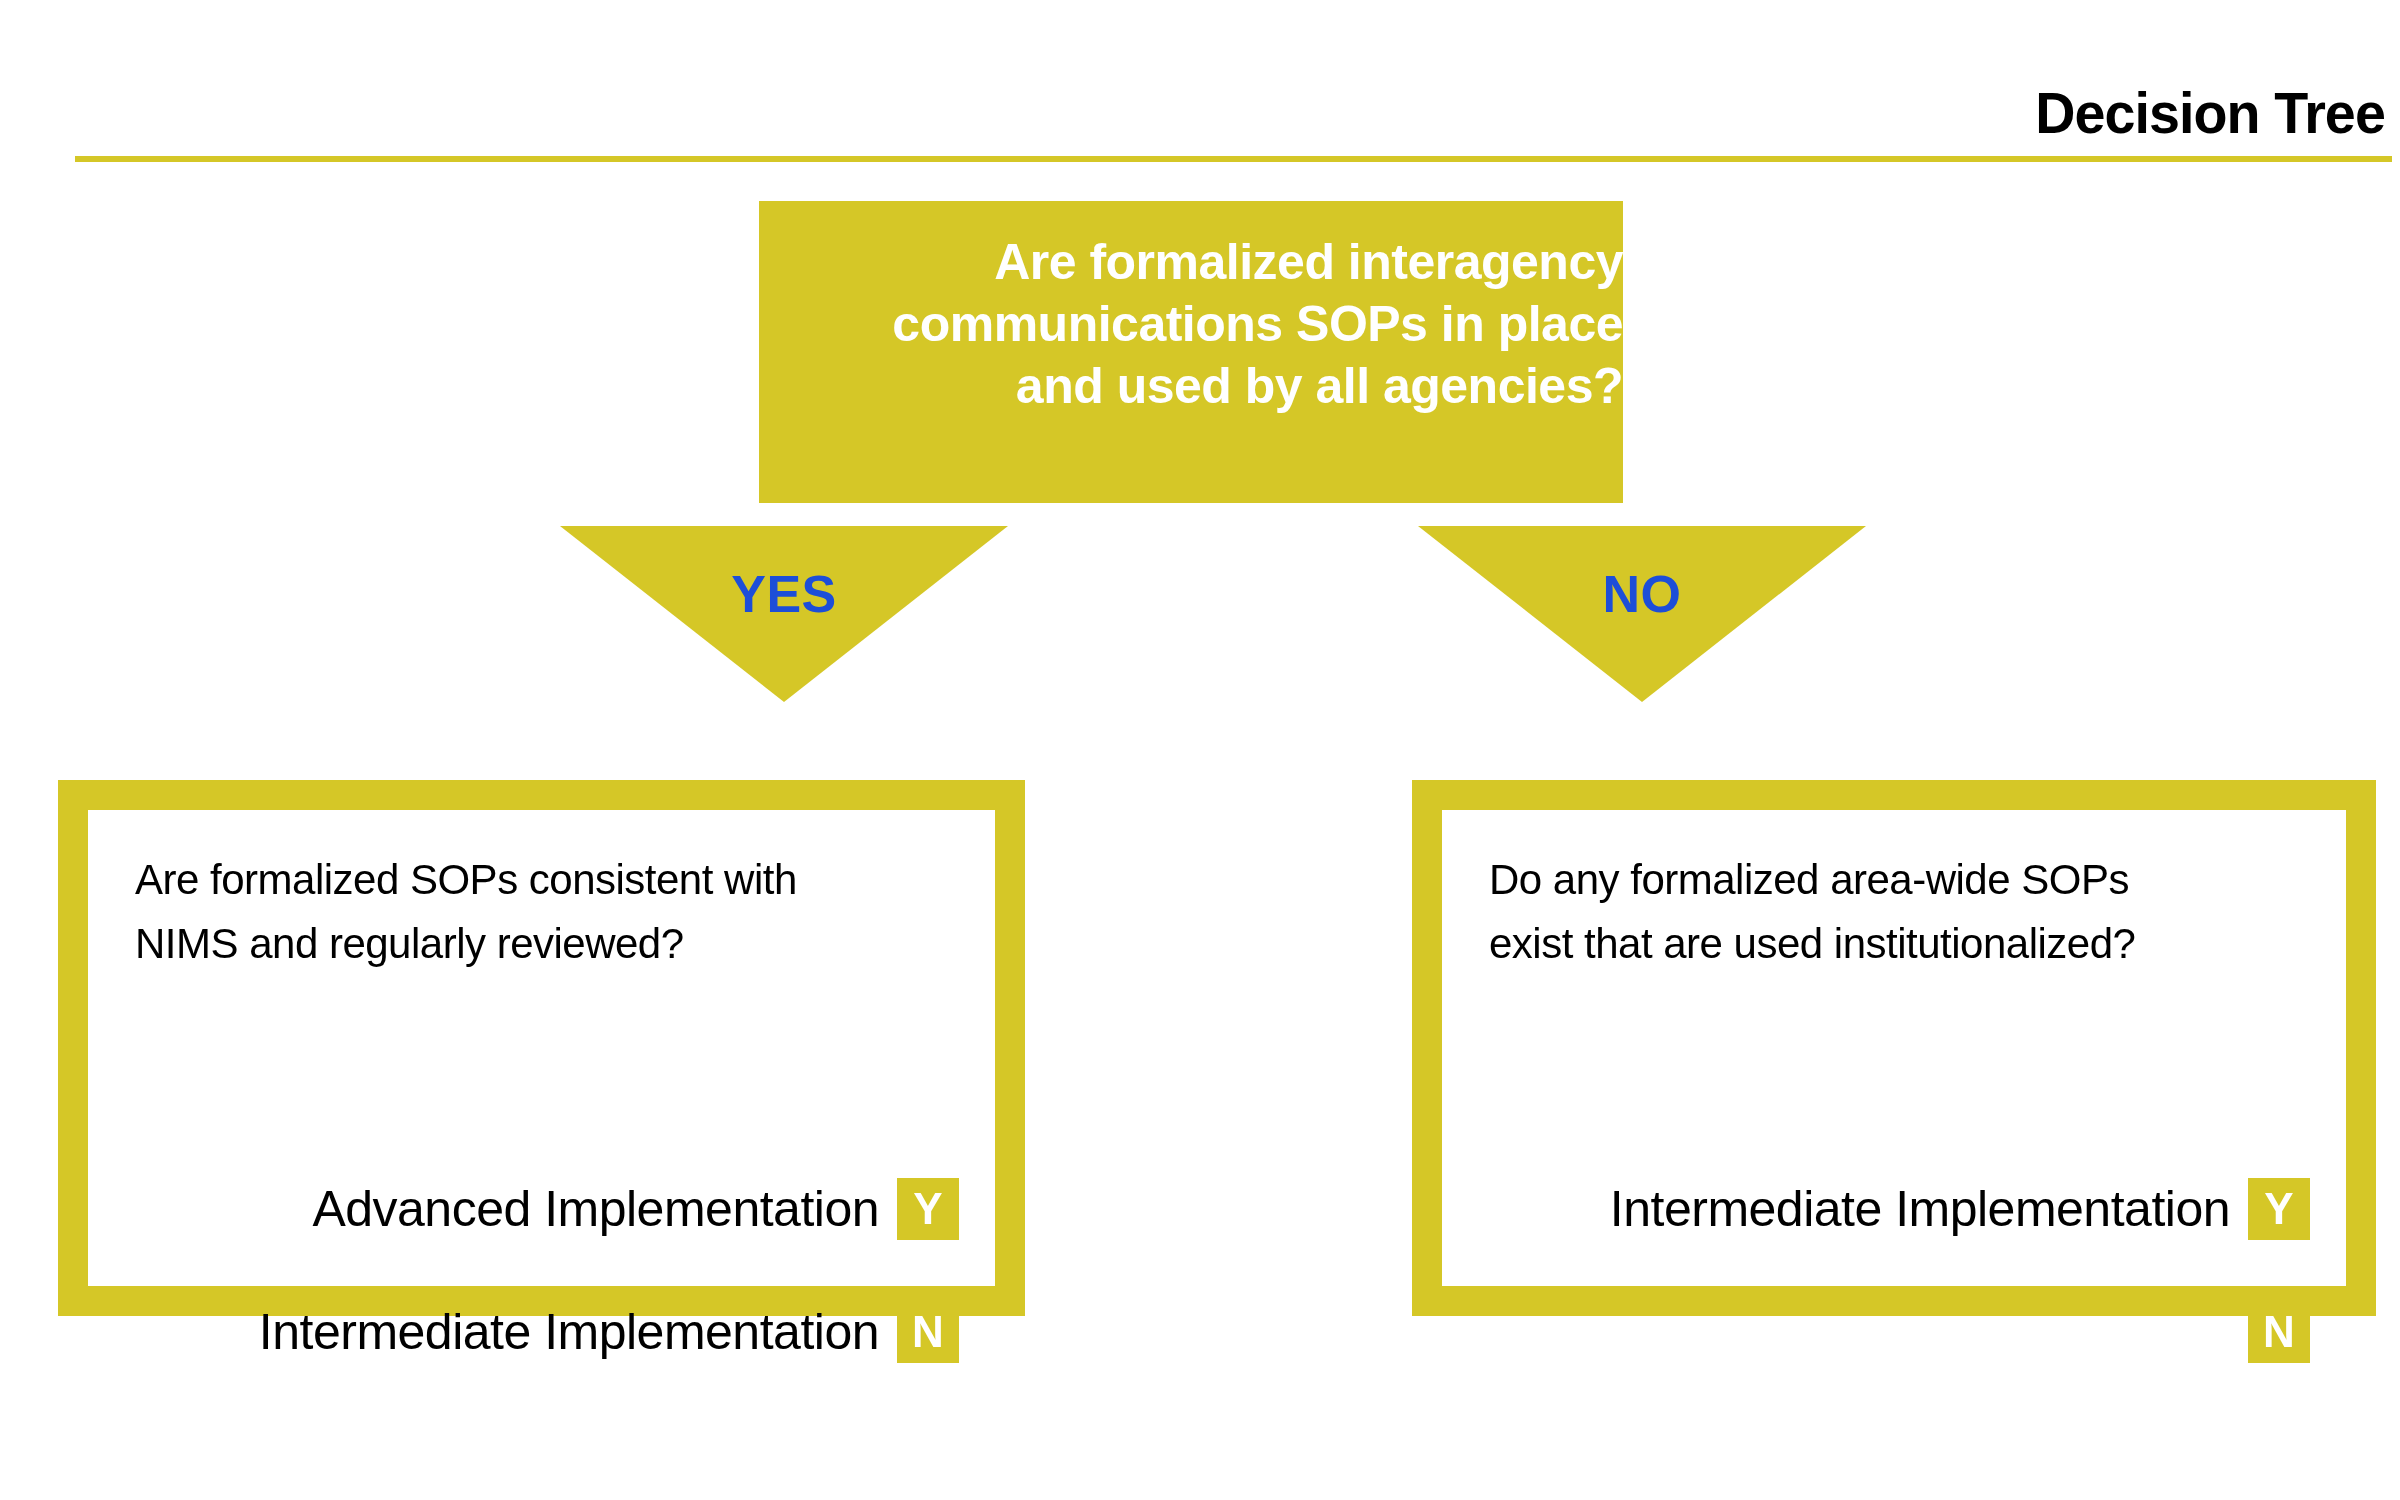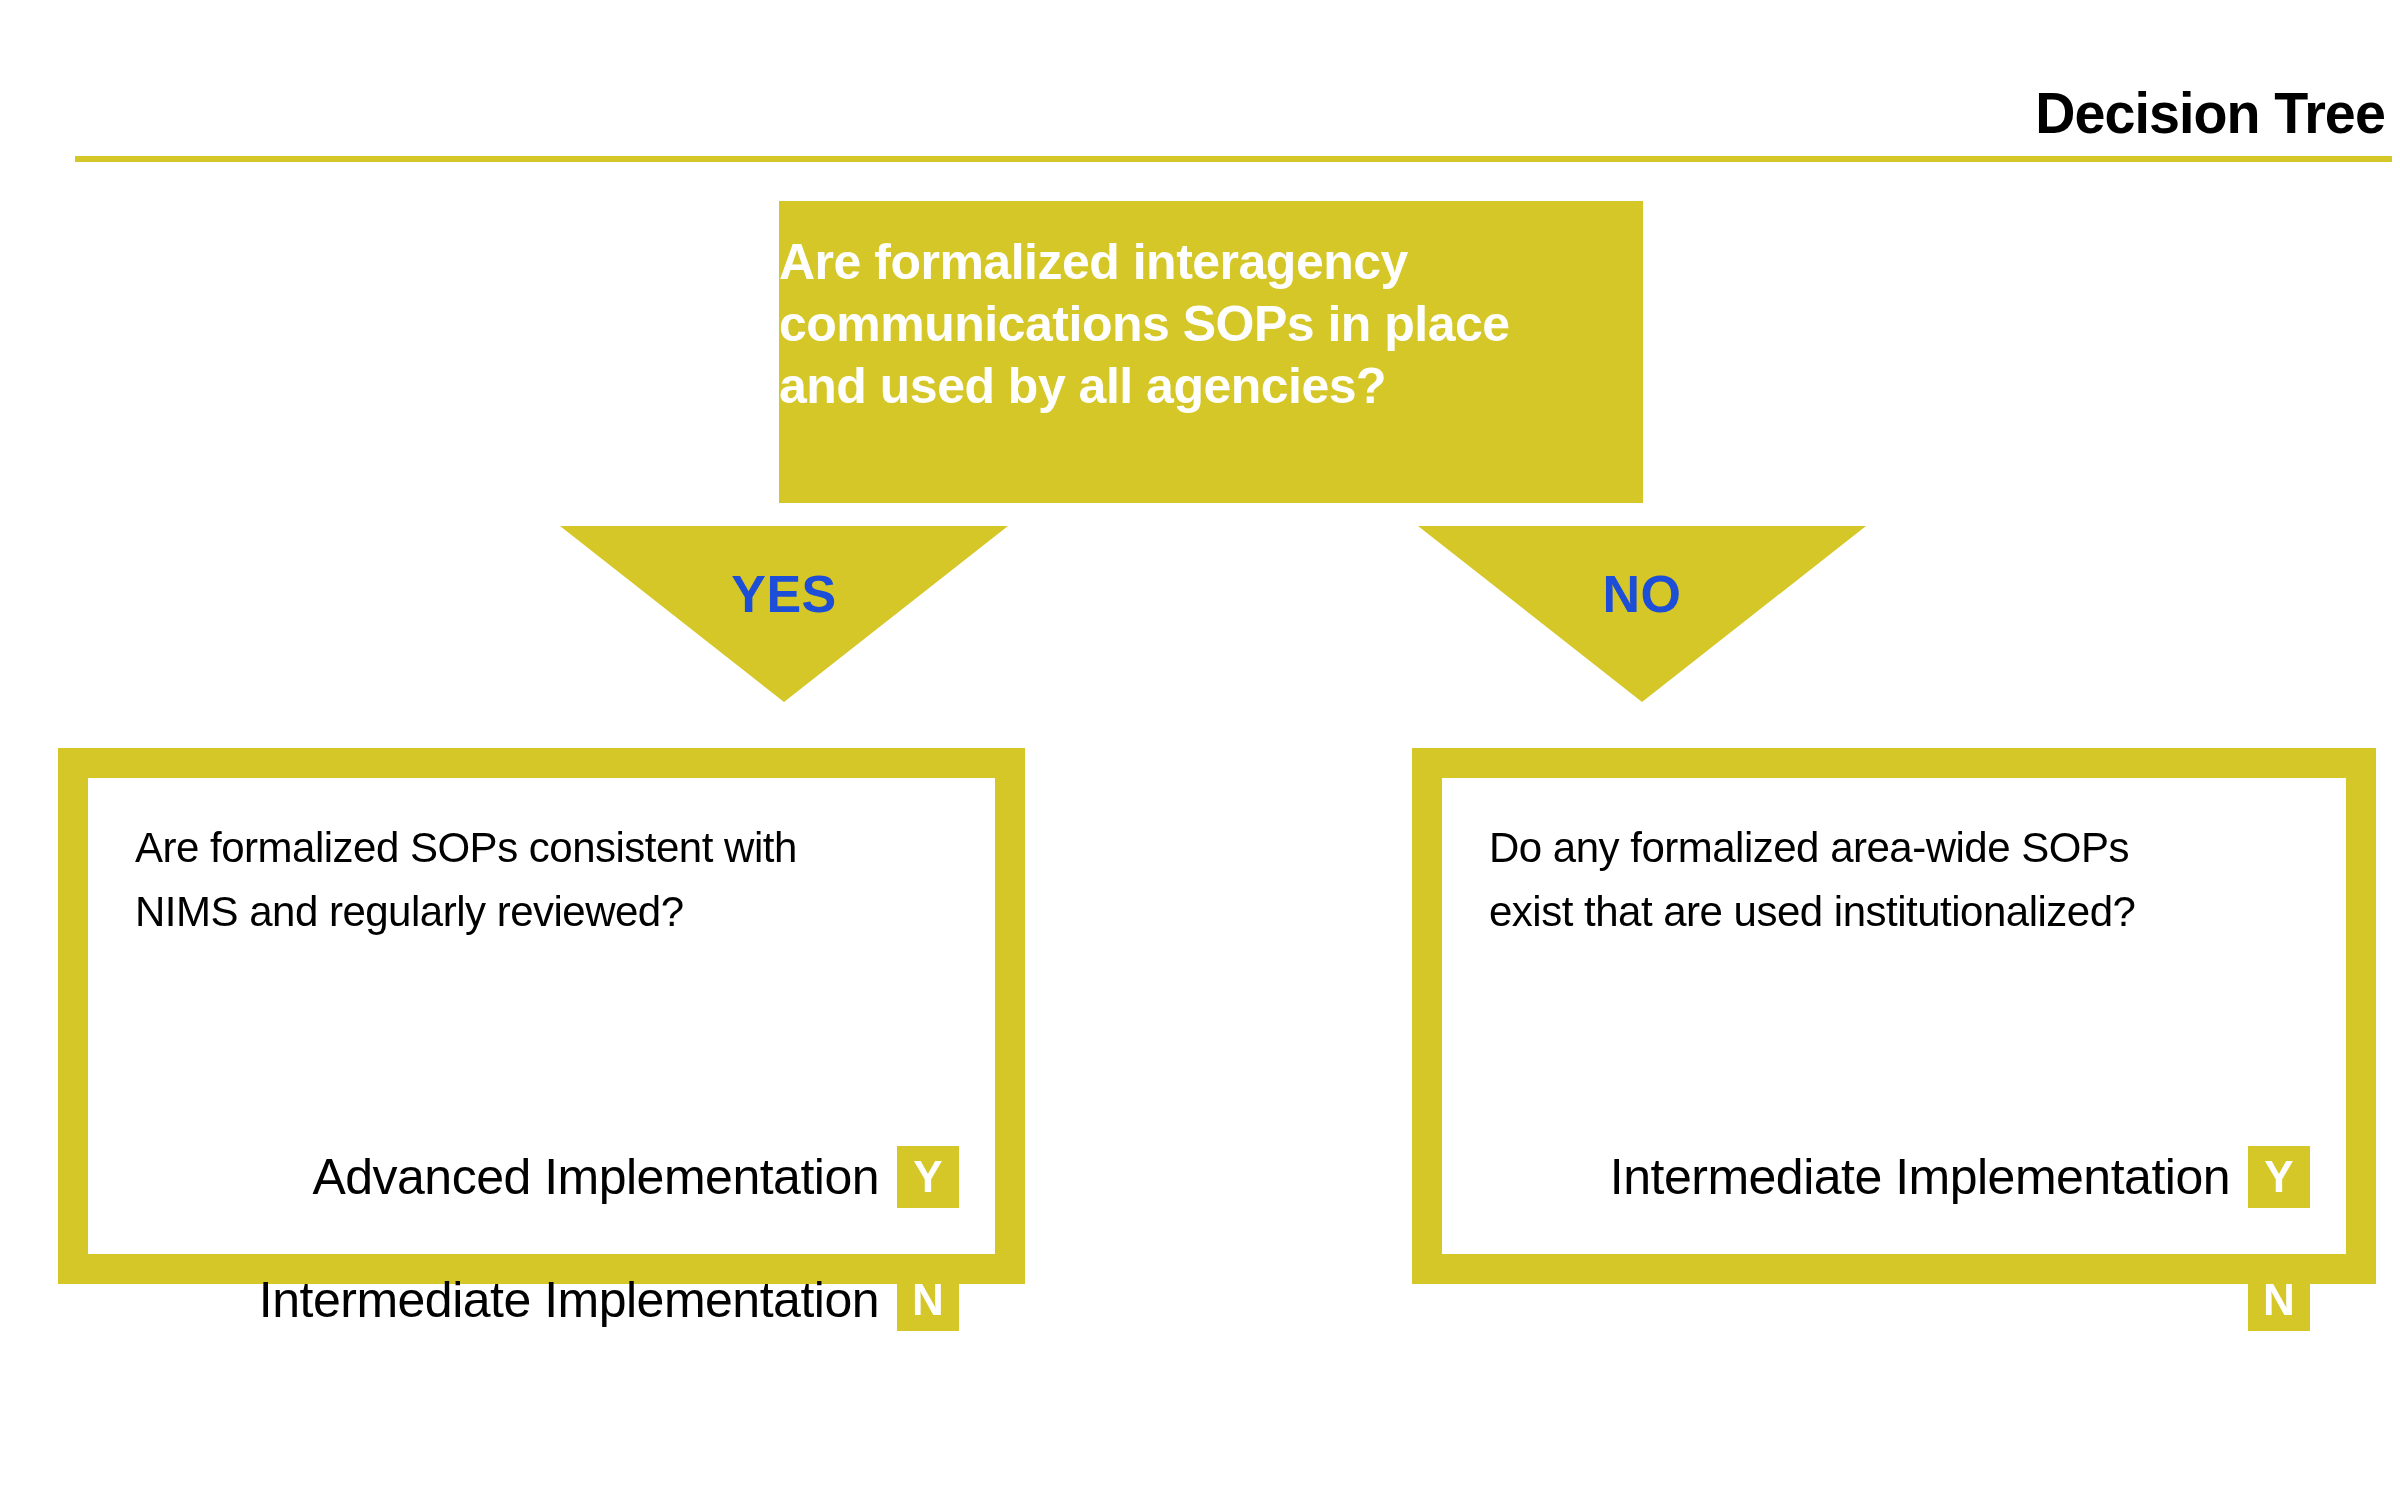--- a/index.html
+++ b/index.html
@@ -22,23 +22,23 @@
     letter-spacing: -1px; line-height: 1;
     display: inline-block; transform: scaleX(0.96);
   }
   .title-rule {
     left: 75px; top: 156px; width: 2317px; height: 6px;
     background: #d5c727;
   }
 
   
   .root-box {
-    left: 779px; top: 201px; width: 864px; height: 302px;
+    left: 759px; top: 201px; width: 864px; height: 302px;
     background: #d5c727;
-    text-align: left;
+    text-align: right;
   }
   .root-box .q {
     padding-top: 30px;
     font-size: 50px; font-weight: 700; color: #ffffff;
     line-height: 62px; letter-spacing: -0.5px;
     white-space: pre-line;
   }
 
   
   .branch { width: 448px; height: 176px; }
@@ -53,21 +53,21 @@
   }
   .tri-label {
     position: absolute; left: 0; top: 42px; width: 448px;
     text-align: center;
     font-size: 52px; font-weight: 700; color: #1d4ed8;
     line-height: 1; letter-spacing: 0.5px;
   }
 
   
   .outcome-box {
-    top: 748px; height: 536px;
+    top: 780px; height: 536px;
     border: 30px solid #d5c727;
     background: #ffffff;
   }
   .outcome-left  { left: 58px;  width: 967px; }
   .outcome-right { left: 1412px; width: 964px; }
   .outcome-box .q {
     margin: 38px 40px 0 47px;
     font-size: 42px; color: #000;
     line-height: 64px; letter-spacing: -0.5px;
     white-space: pre-line;

